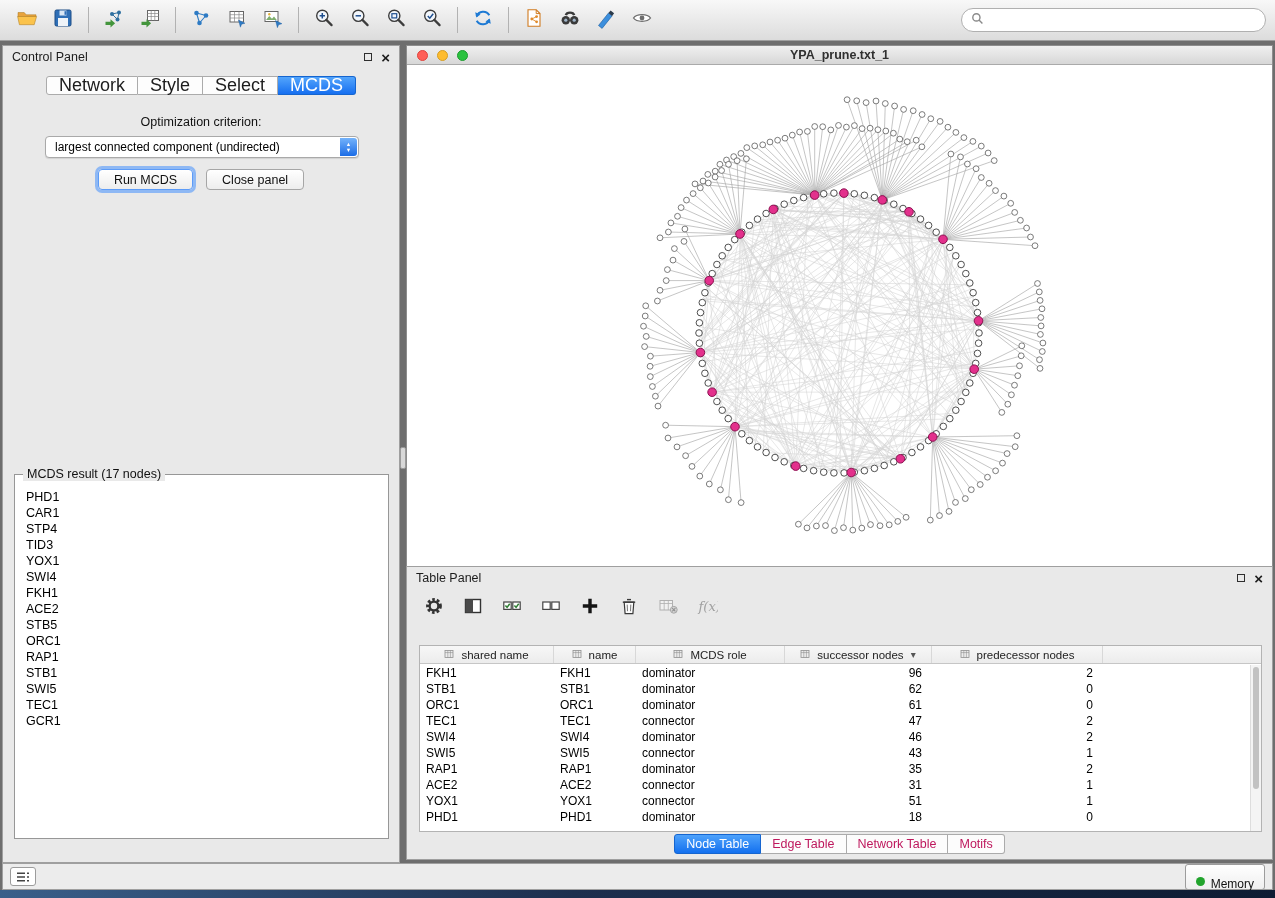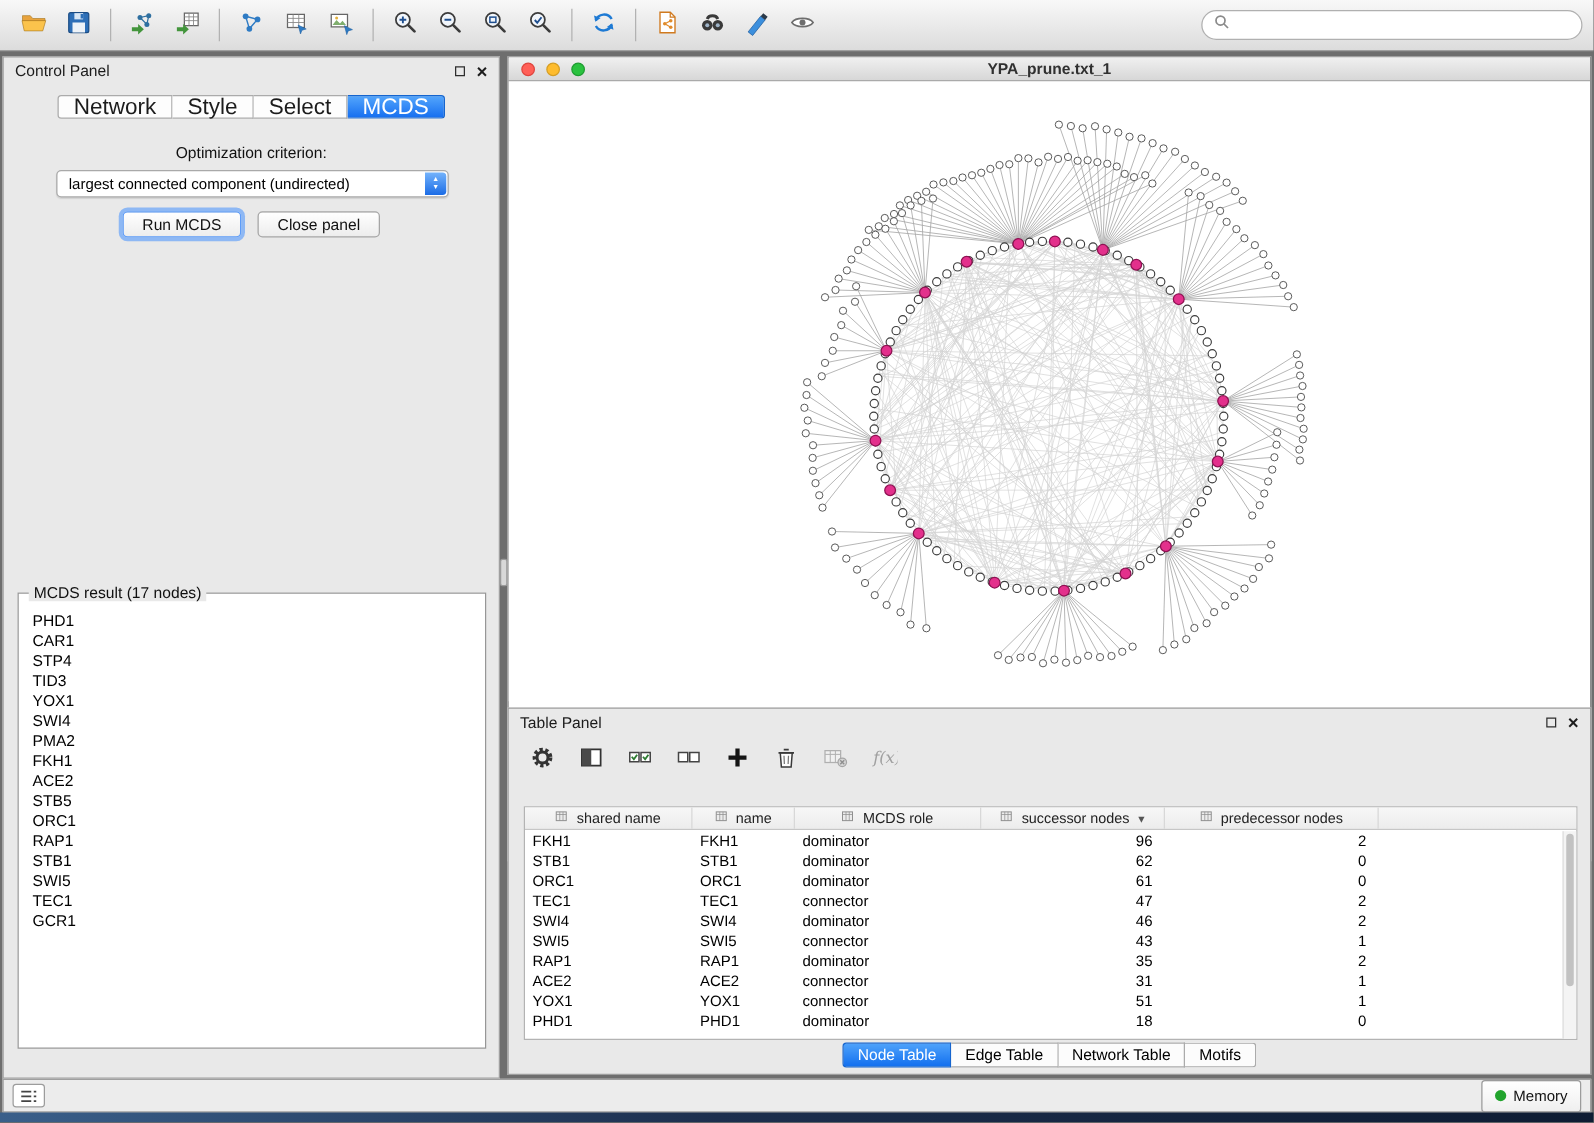--- a/index.html
+++ b/index.html
@@ -60,29 +60,29 @@
   .th{display:flex;align-items:center;justify-content:center;gap:7px;font-size:11.5px;color:#222;border-right:1px solid #d8d8d8;overflow:hidden;white-space:nowrap}
   .th.filler{flex:1;border-right:none}
   .caret{color:#555;font-size:10px}
   .t-body{position:absolute;top:19px;left:0;right:11px;bottom:0;overflow:hidden}
   .tr{display:flex;height:16px;align-items:center}
   .td{font-size:12px;color:#000;padding:0 6px;overflow:hidden;white-space:nowrap}
   .td.num{text-align:right;padding-right:10px}
   .t-scroll{position:absolute;right:0;top:19px;bottom:0;width:11px;background:#f4f4f4;border-left:1px solid #ddd}
   .thumb{position:absolute;left:2px;right:2px;top:2px;height:122px;background:#c2c2c2;border-radius:4px}
   .table-tabs{position:absolute;left:0;right:0;bottom:5px;display:flex;justify-content:center}
-  .tp-tab{font-size:12.5px;height:20px;line-height:18px;padding:0 11px;background:#fcfcfc;border:1px solid #ababab;border-left:none;color:#000000;cursor:default}
+  .tp-tab{font-size:12.5px;height:20px;line-height:18px;padding:0 11px;background:#fcfcfc;border:1px solid #ababab;border-left:none;color:#be185d;cursor:default}
   .tp-tab:first-child{border-left:1px solid #ababab;border-radius:3px 0 0 3px}
   .tp-tab:last-child{border-radius:0 3px 3px 0}
   .tp-tab.active{background:linear-gradient(#4ea2fb,#1370ef);color:#fff;border-color:#1565cf}
 
   
   .status-bar{position:absolute;left:2px;top:863px;width:1271px;height:27px;background:#ececec;border:1px solid #9f9f9f;display:flex;align-items:center;padding:0 7px}
   .menu-btn{width:26px;height:19px;border:1px solid #9c9c9c;border-radius:3px;background:#fff;display:flex;align-items:center;justify-content:center}
-  .mem-btn{margin-left:auto;height:19px;border:1px solid #9c9c9c;border-radius:3px;background:linear-gradient(#fff,#efefef);display:flex;align-items:center;gap:6px;padding:12px 10px;font-size:12px;color:#111}
+  .mem-btn{margin-left:auto;height:19px;border:1px solid #9c9c9c;border-radius:3px;background:linear-gradient(#fff,#efefef);display:flex;gap:6px;padding:12px 10px;font-size:12px;color:#111}
   .dot{width:9px;height:9px;border-radius:50%;background:#22a42d}
   .desktop{position:absolute;left:0;top:890px;width:1275px;height:8px;background:linear-gradient(90deg,#3a5f8a,#1d2f4e 45%,#0e1c33)}
 </style>
 </head>
 <body>
 
 <div class="app">
 
   <div class="toolbar">
     <div class="tb-groups" id="tb-groups">
@@ -249,21 +249,20 @@
     </div>
     <div class="result-box">
       <span class="result-legend">MCDS result (17 nodes)</span>
       <div class="result-list" id="mcds-list">
           <div class="mcds-item">PHD1</div>
           <div class="mcds-item">CAR1</div>
           <div class="mcds-item">STP4</div>
           <div class="mcds-item">TID3</div>
           <div class="mcds-item">YOX1</div>
           <div class="mcds-item">SWI4</div>
-          <div class="mcds-item">PMA2</div>
           <div class="mcds-item">FKH1</div>
           <div class="mcds-item">ACE2</div>
           <div class="mcds-item">STB5</div>
           <div class="mcds-item">ORC1</div>
           <div class="mcds-item">RAP1</div>
           <div class="mcds-item">STB1</div>
           <div class="mcds-item">SWI5</div>
           <div class="mcds-item">TEC1</div>
           <div class="mcds-item">GCR1</div>
         </div>

